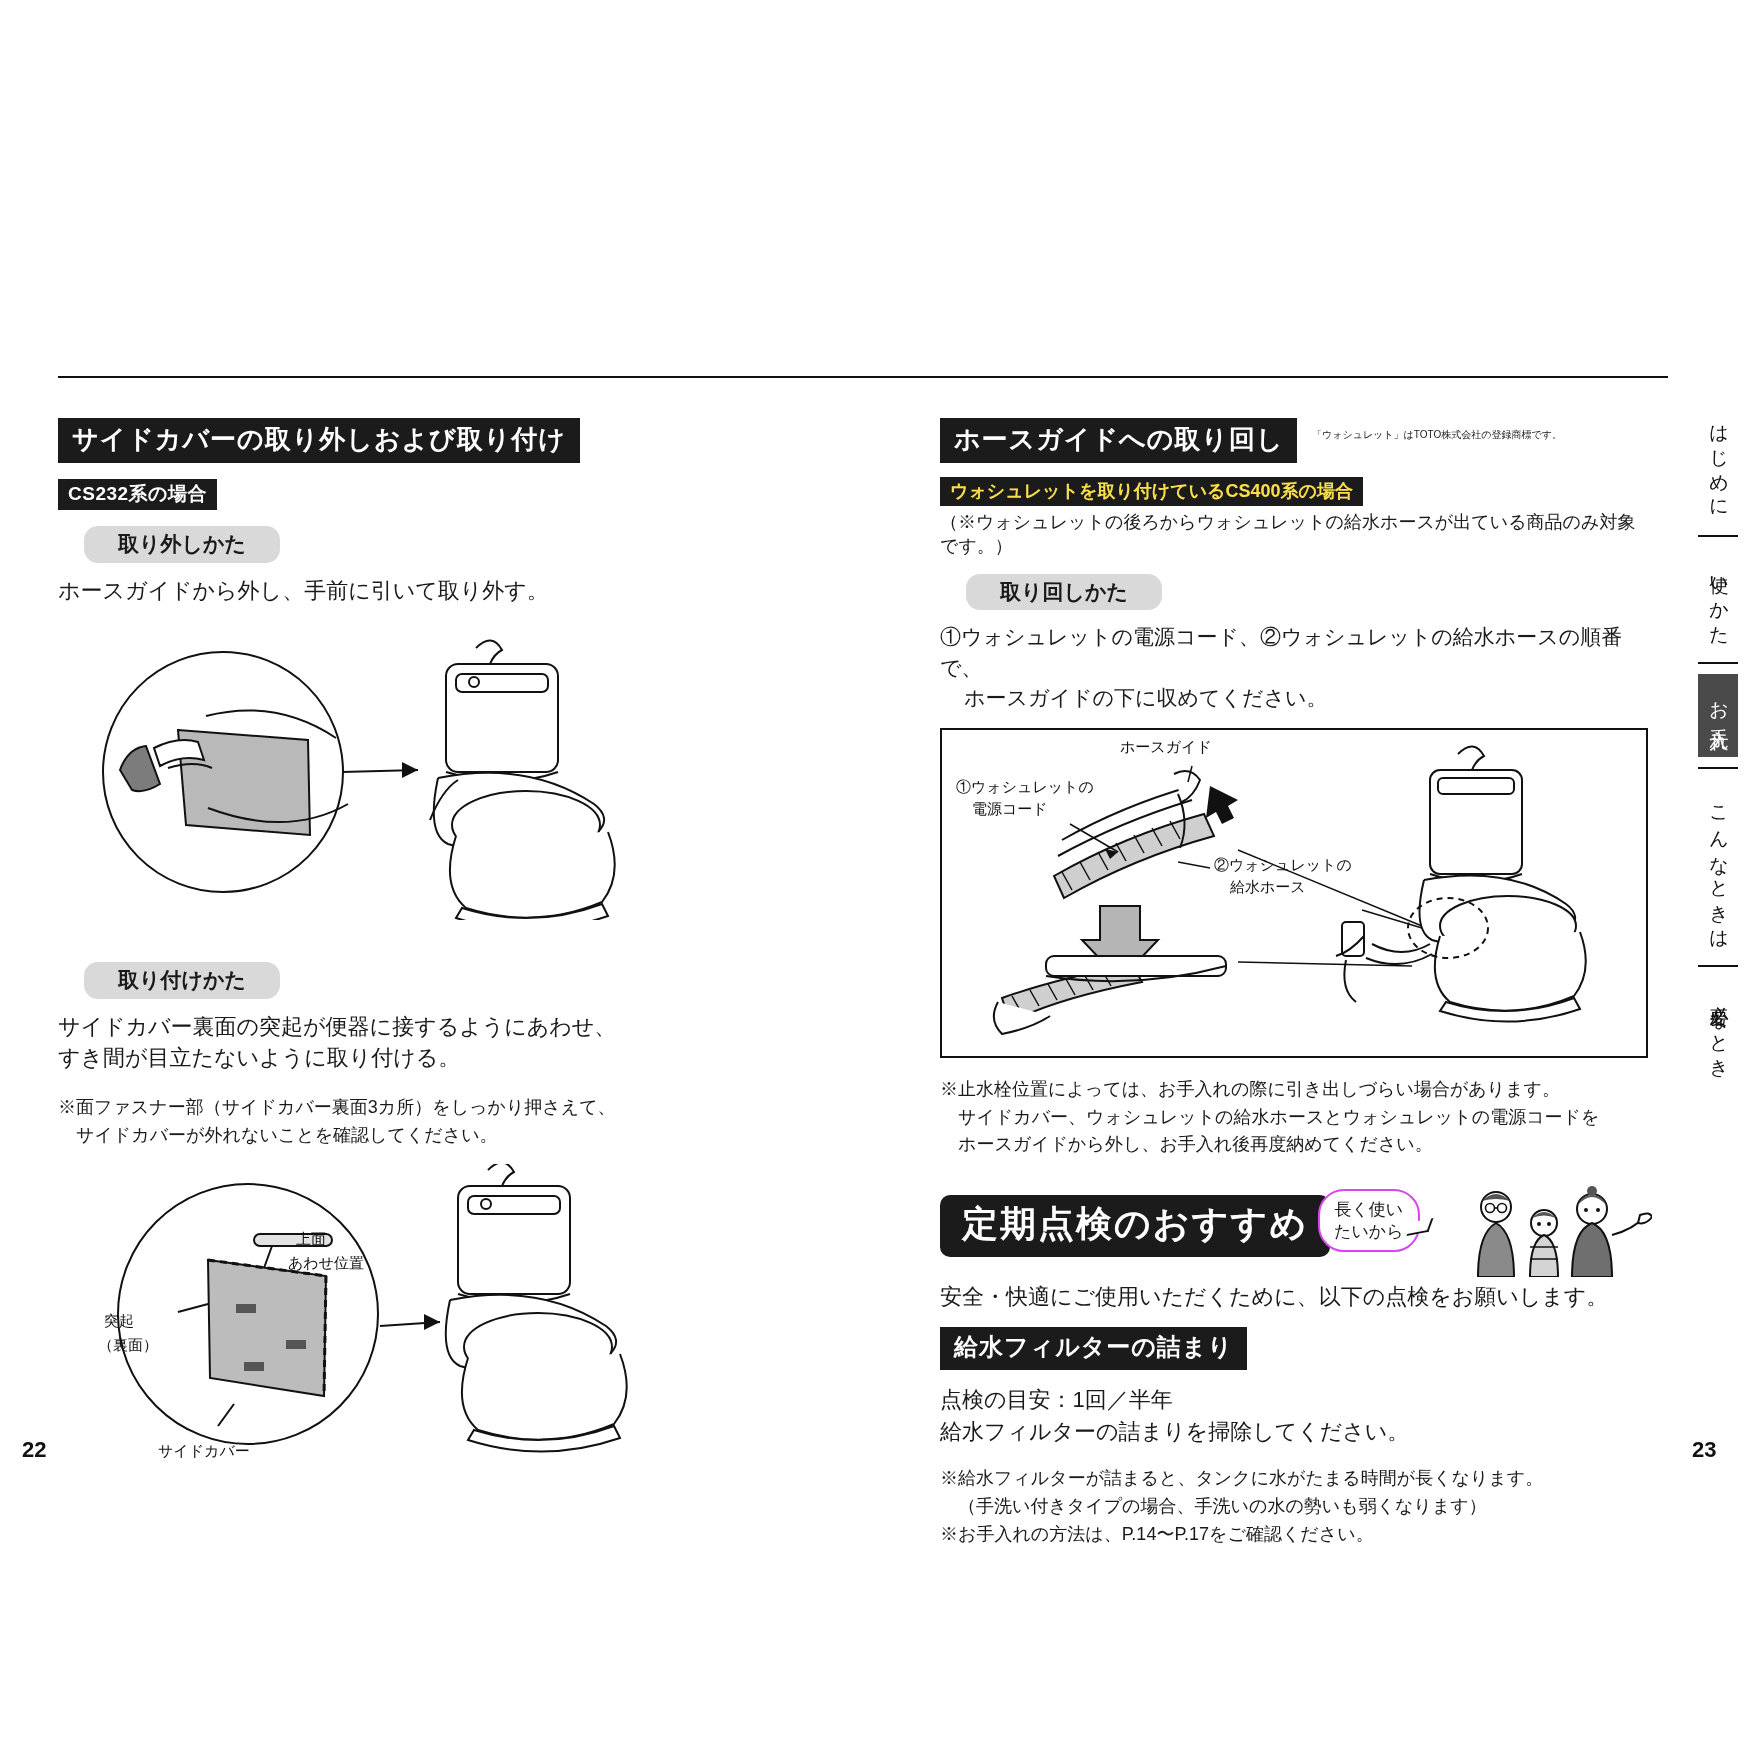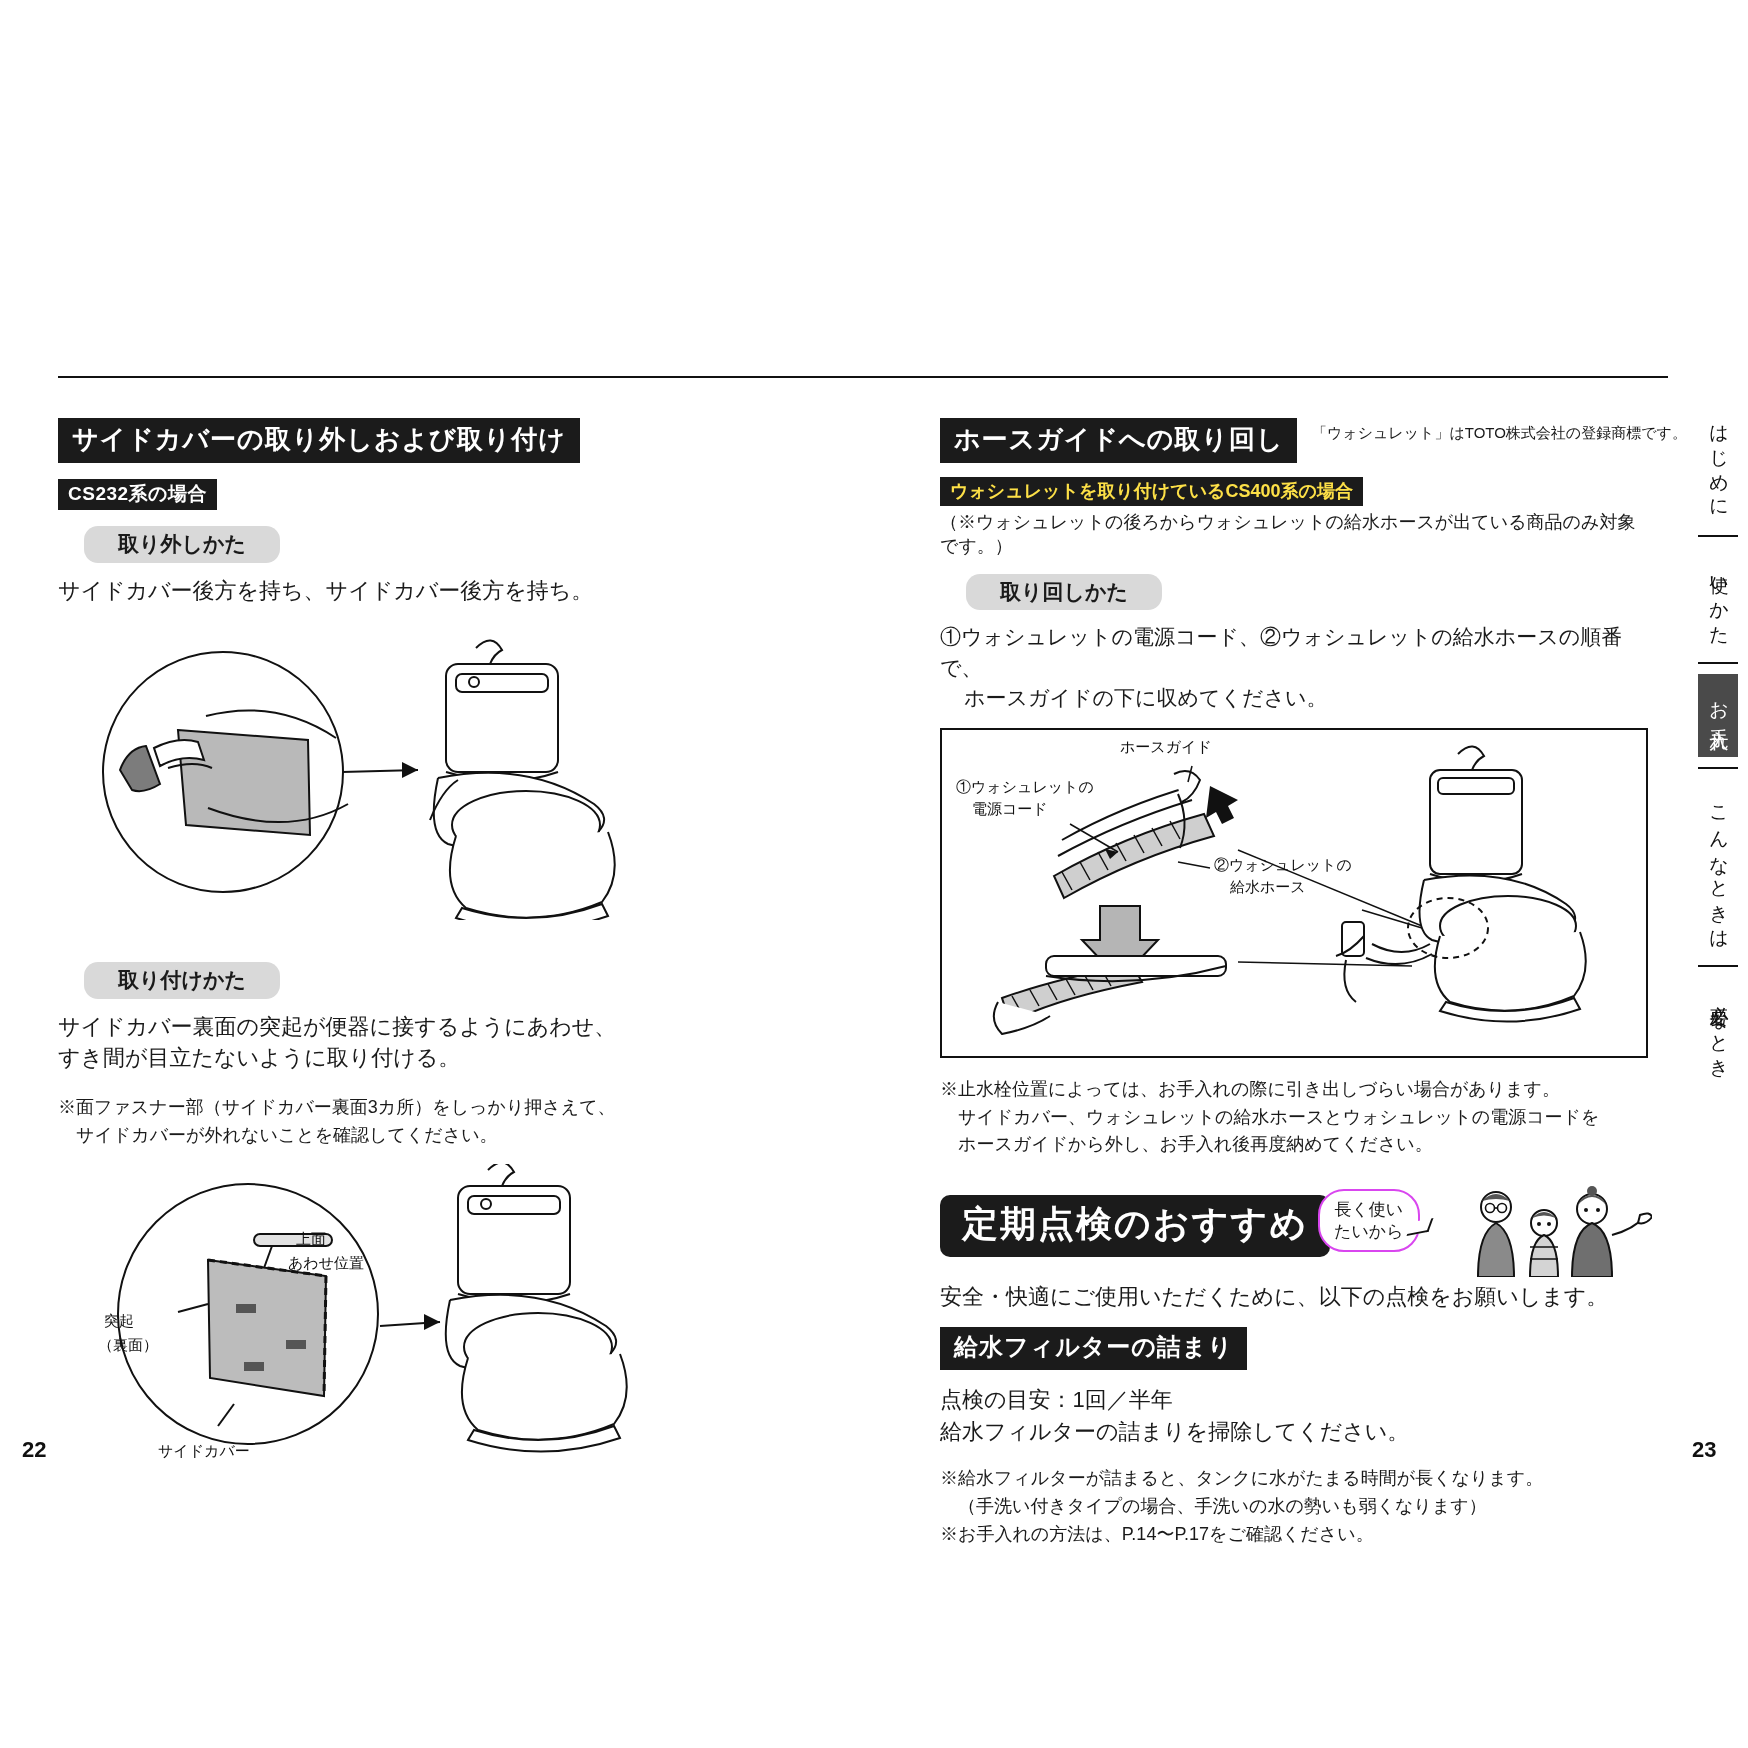--- a/index.html
+++ b/index.html
@@ -126,21 +126,21 @@
     color: #fff;
   }
   .tab-sep {
     width: 40px;
     height: 2px;
     background: #111;
     margin: 10px 0 10px 6px;
   }
   
   .tm-note {
-    font-size: 15px;
+    font-size: 10px;
     display: inline-block;
     margin-left: 10px;
     vertical-align: 10px;
   }
   .banner-note {
     display: inline-block;
     background: #1b1b1b;
     color: #fde047;
     font-size: 18px;
     font-weight: bold;
@@ -212,21 +212,21 @@
     <div class="hdr-black">サイドカバーの取り外しおよび取り付け</div>
 
     <div style="margin-top:16px;">
       <span class="hdr-black sm">CS232系の場合</span>
     </div>
 
     <div style="margin-top:16px; padding-left:26px;">
       <span class="hdr-gray">取り外しかた</span>
     </div>
 
-    <p class="body-txt">サイドカバー後方を持ち、サイドカバー後方を持ち。</p>
+    <p class="body-txt">ホースガイドから外し、手前に引いて取り外す。</p>
 
     
     <div class="fig" style="height:300px;">
       <svg width="760" height="300" viewBox="0 0 760 300">
 
         <circle cx="165" cy="152" r="120" fill="#ffffff" stroke="#111" stroke-width="2"></circle>
 
         <path d="M120 110 L250 120 L252 215 L128 205 Z" fill="#b9b9b9" stroke="#111" stroke-width="2"></path>
 
         <path d="M62 150 q8 -22 26 -24 l14 38 q-16 10 -28 6 Z" fill="#7c7c7c" stroke="#111" stroke-width="2"></path>

